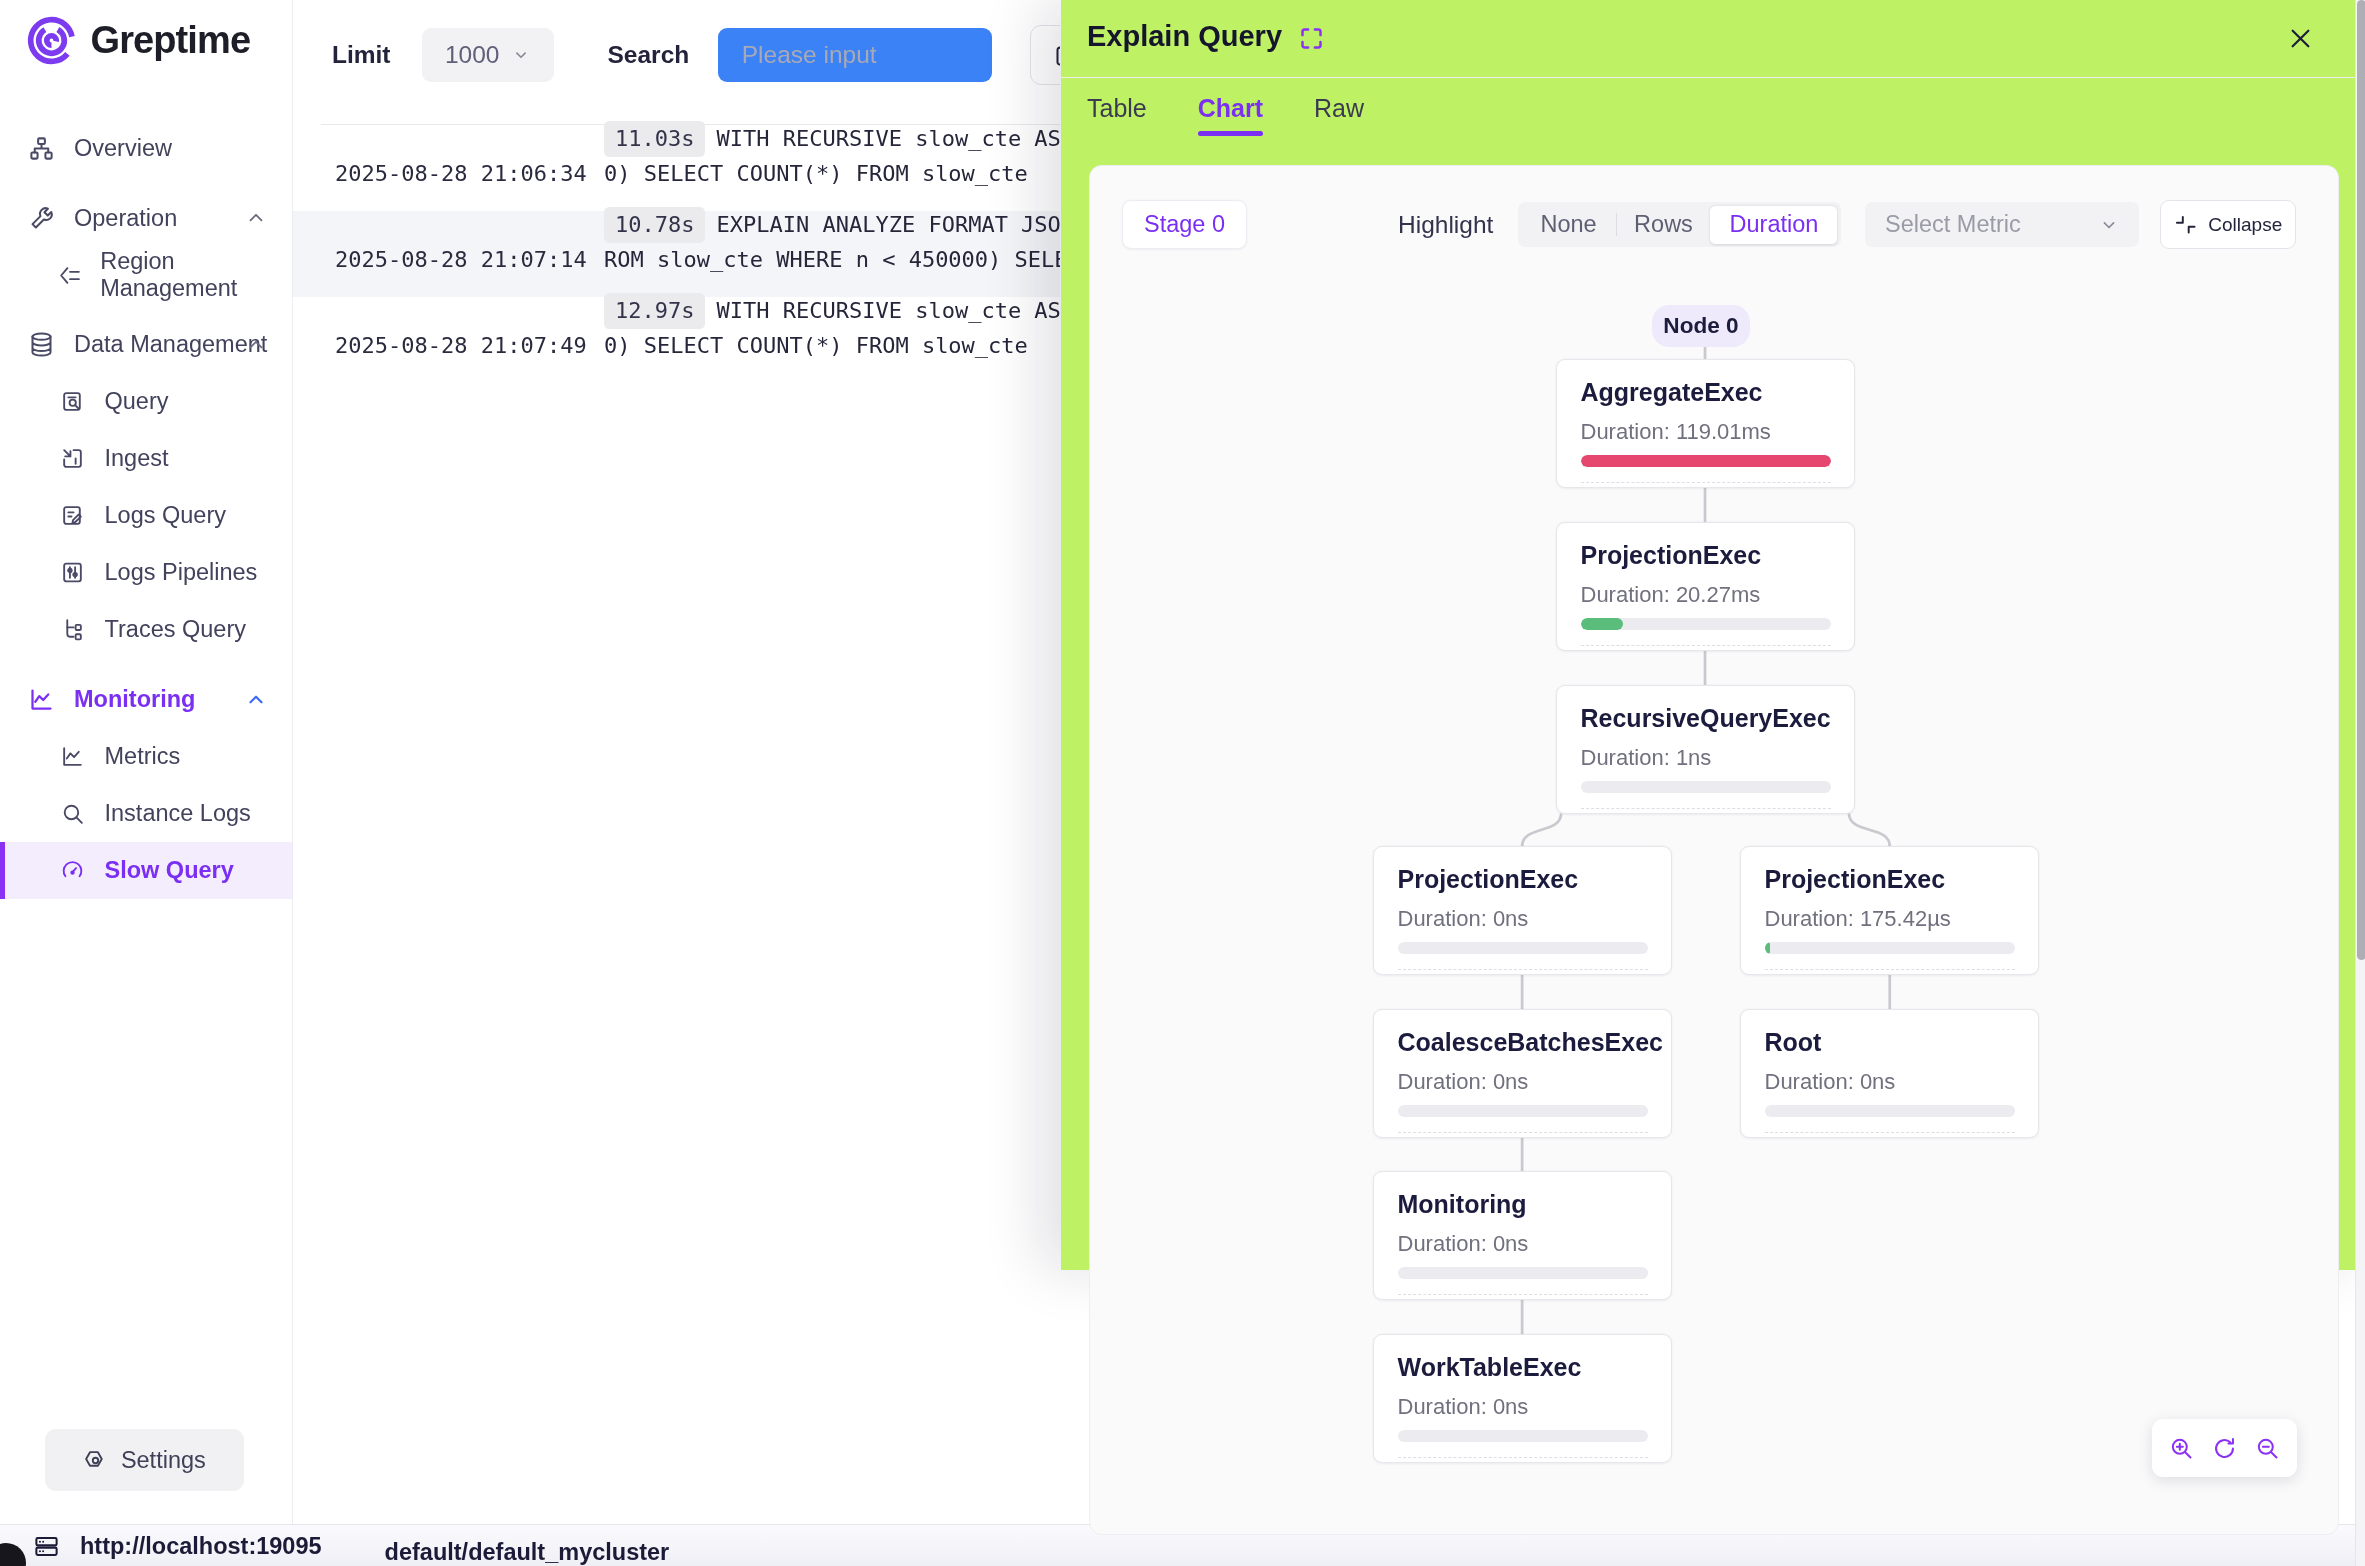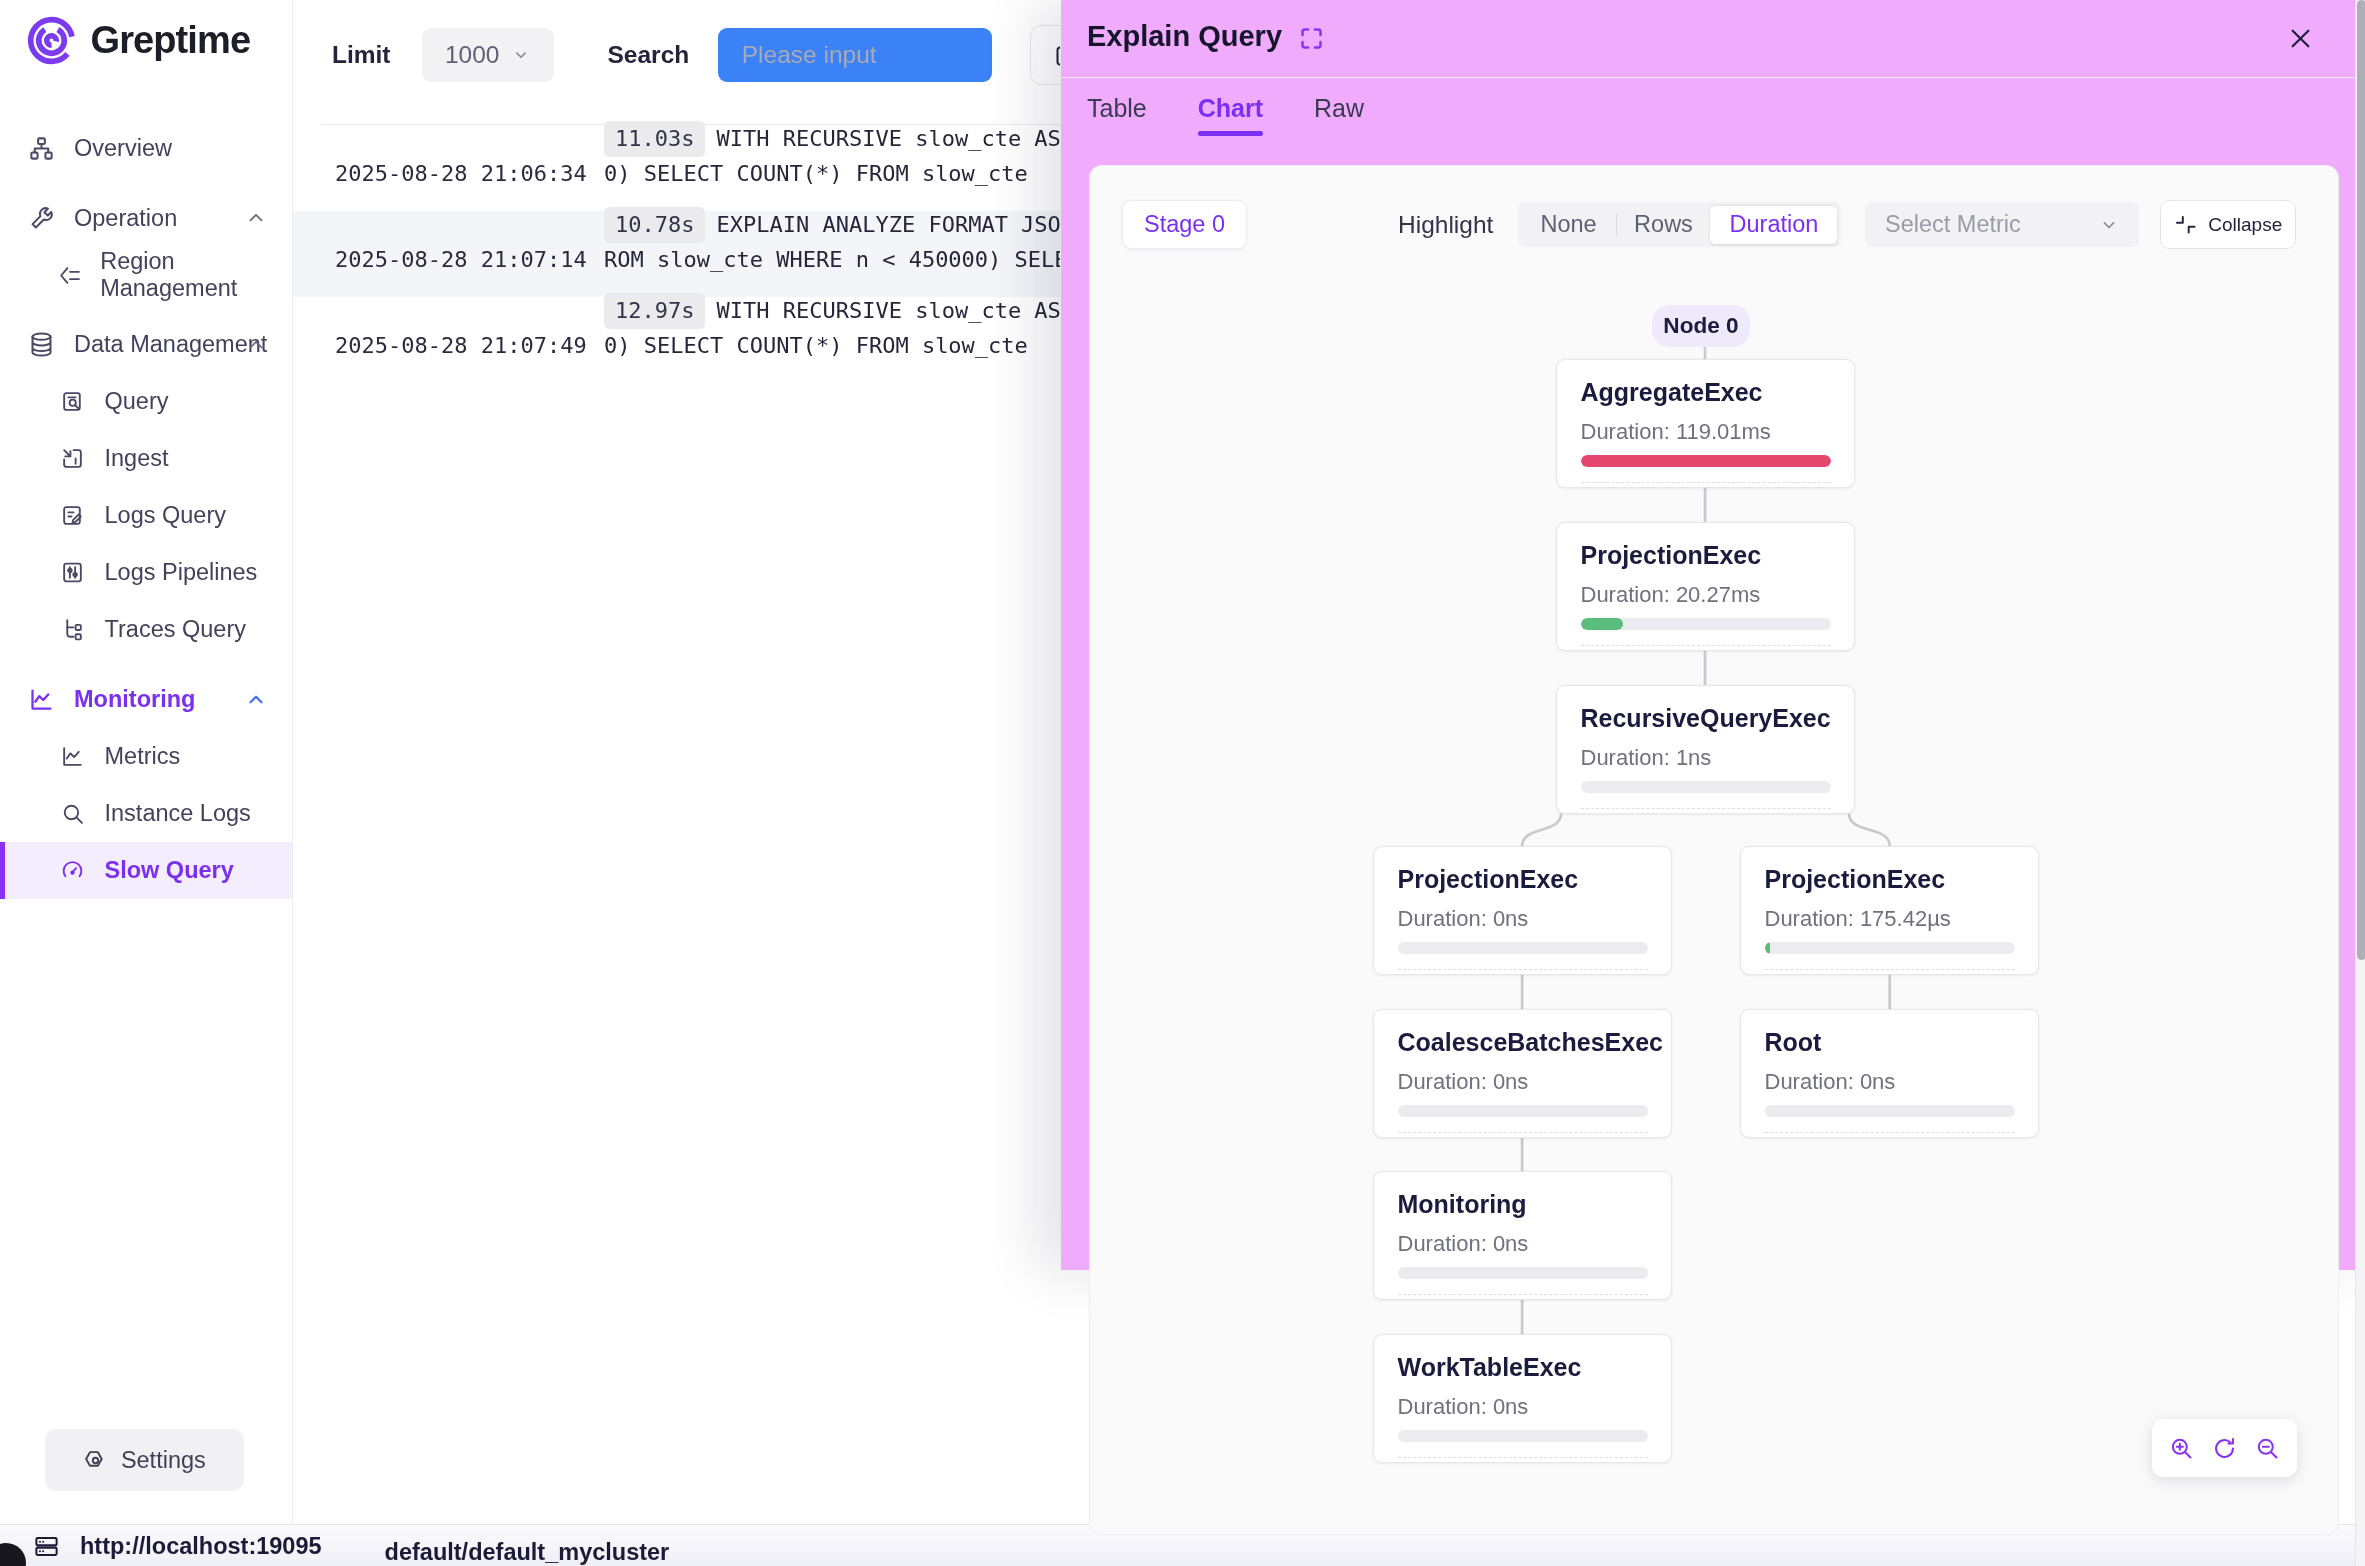--- a/index.html
+++ b/index.html
@@ -60,21 +60,21 @@
   .row { display:flex; align-items:flex-end; padding:20px 0 20px 42px; height:86px;
          font-family:"DejaVu Sans Mono", monospace; font-size:22px; color:#26263a; cursor:pointer; }
   .row.selected { background:#f4f5f8; }
   .row-time { width:269px; flex:0 0 269px; line-height:34px; color:#2b2b3f; }
   .row-q { white-space:pre; line-height:34px; }
   .row-q .l1 { display:flex; align-items:center; }
   .dur-badge { display:inline-block; background:#ebebee; border-radius:5.4px; padding:0.9px 11px;
                margin-right:11px; color:#33334a; }
 
   
-  .panel { position:absolute; left:1061px; top:0; width:1305px; height:1270px; background:#f0abfc;
+  .panel { position:absolute; left:1061px; top:0; width:1305px; height:1270px; background:#bef264;
            box-shadow:-22px 0 54px rgba(15,15,40,.12); z-index:4; }
   .panel-header { position:absolute; left:0; top:0; width:100%; height:78px;
                   border-bottom:0.9px solid #ebebf0; }
   .panel-title { position:absolute; left:26px; top:20px; font-size:29px; font-weight:600; color:#15152c; }
   .expand-btn { position:absolute; left:237px; top:25px; color:#8b31f4; cursor:pointer; display:flex; }
   .close-btn { position:absolute; right:51px; top:23.5px; color:#1d1d3a; cursor:pointer; display:flex; }
   .tabs { position:absolute; left:26px; top:94px; display:flex; gap:51px; font-size:25px; }
   .tab { color:#3a3a50; cursor:pointer; padding-bottom:12.7px; position:relative; }
   .tab.active { color:#7a2ff2; font-weight:600; }
   .tab.active::after { content:""; position:absolute; left:0; right:0; bottom:0; height:4.5px;

